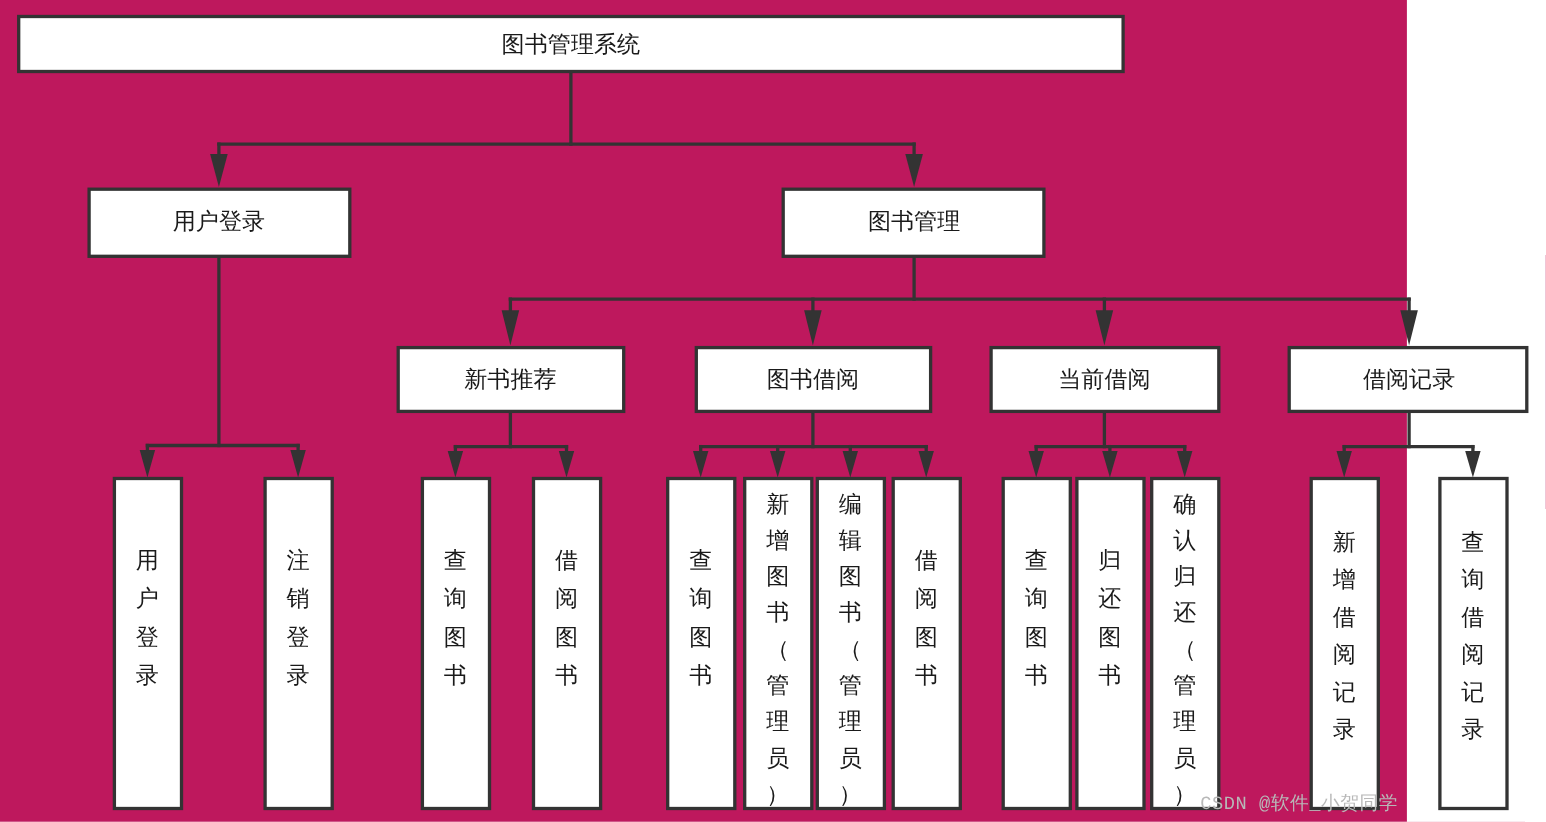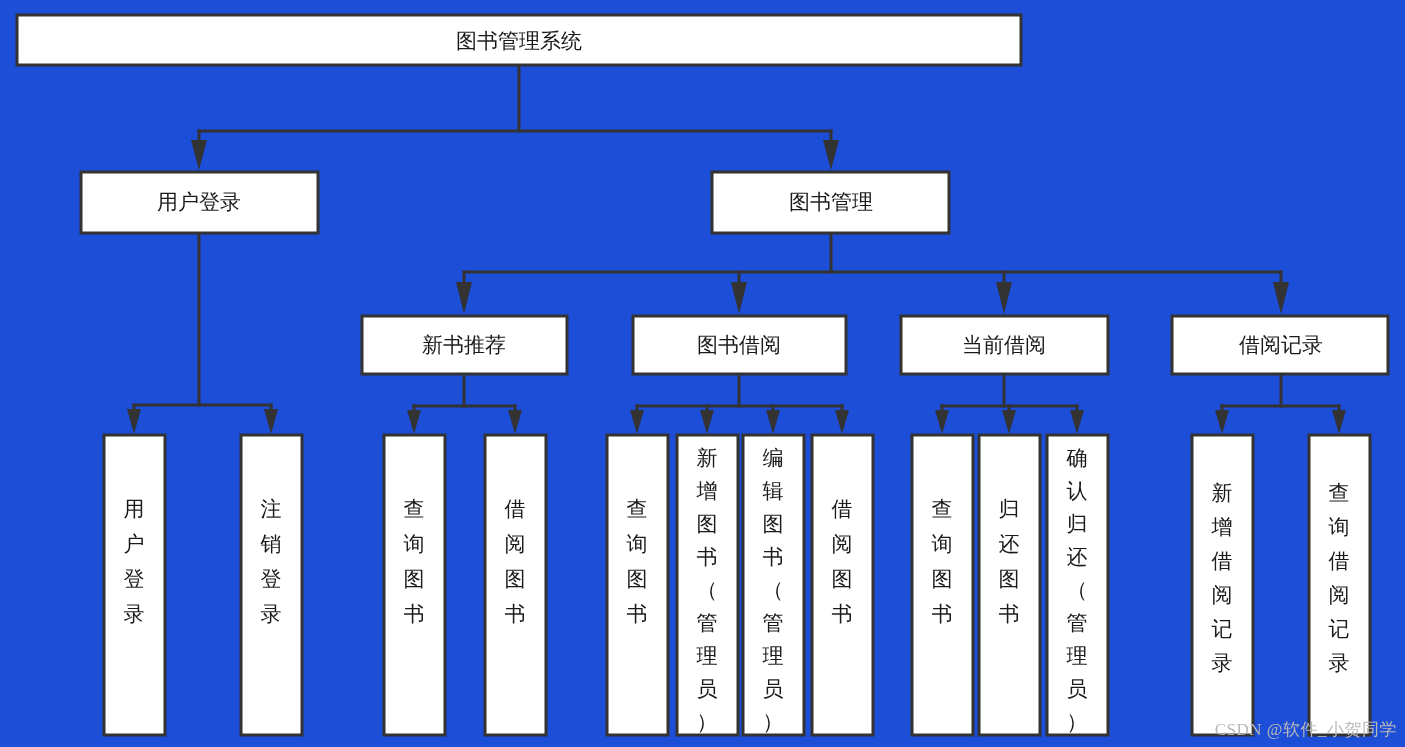--- a/index.html
+++ b/index.html
@@ -9,23 +9,23 @@
   }
   body {
     width: 1405px;
     height: 747px;
     font-family: "Liberation Sans", "DejaVu Sans", sans-serif;
     overflow: hidden;
     position: relative;
   }
   #diagram-root {
     position: relative;
-    width: 1405px;
+    width: 1279px;
     height: 747px;
-    background: #1d4ed8;
+    background: #be185d;
   }
   svg#flow {
     position: absolute;
     left: 0;
     top: 0;
     width: 1405px;
     height: 747px;
   }
   .node-box {
     fill: #ffffff;
@@ -52,21 +52,21 @@
   .node-label-vert {
     font-family: "Liberation Sans", "DejaVu Sans", sans-serif;
     font-size: 21px;
     fill: #1a1a1a;
     text-anchor: middle;
   }
   .watermark {
     position: absolute;
     right: 8px;
     bottom: 6px;
-    font-family: Liberation Serif, serif;
+    font-family: Liberation Mono, monospace;
     font-size: 17px;
     color: #b8b8b8;
     letter-spacing: 0.5px;
     white-space: nowrap;
     pointer-events: none;
   }
 </style>
 </head>
 <body>
 

